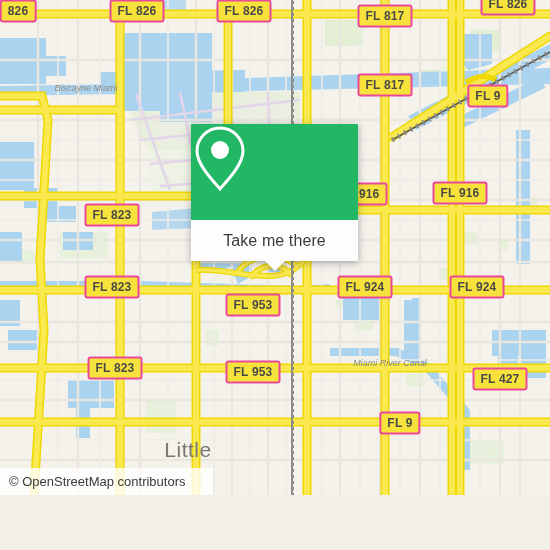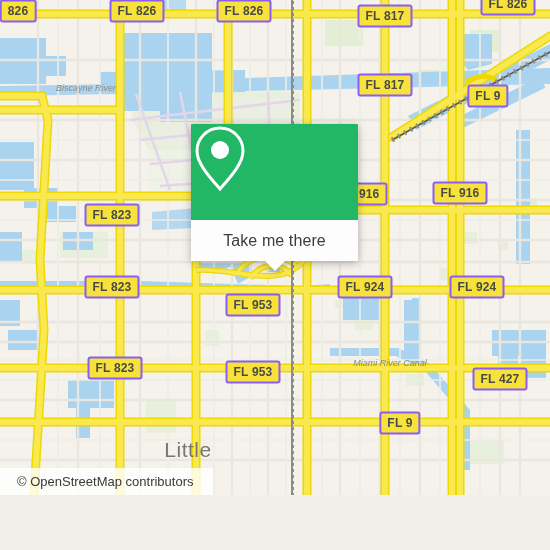--- a/index.html
+++ b/index.html
@@ -11,21 +11,21 @@
   #app{position:relative;width:550px;height:550px;overflow:hidden;background:#f2efe9;}
 
   
   #map{position:absolute;left:0;top:0;width:550px;height:495px;overflow:hidden;background:#f2efe9;}
   #map svg{position:absolute;left:0;top:0;}
 
   
   .shield{
     position:absolute;
     background:#f7e23c;
-    border:2px solid #8b5cf6;
+    border:2px solid #ec4899;
     border-radius:3px;
     color:#4a4a46;
     font-size:12px;
     font-weight:bold;
     line-height:1;
     padding:3px 6px 4px 6px;
     white-space:nowrap;
     letter-spacing:.2px;
     box-sizing:border-box;
     transform:translate(-50%,-50%);
@@ -67,21 +67,21 @@
     border-left:11px solid transparent;
     border-right:11px solid transparent;
     border-top:11px solid #fdfdfd;
   }
 
   
   #attrib{
     position:absolute;left:0;top:468px;height:27px;width:213px;
     background:rgba(255,255,255,.80);
     display:flex;align-items:center;
-    box-sizing:border-box;padding-left:17px;
+    box-sizing:border-box;padding-left:9px;
   }
   #attrib span{font-size:13px;color:#3a3a3a;}
 
   
   #footer{
     position:absolute;left:0;top:495px;width:550px;height:55px;
     background:#ffffff;
     display:flex;align-items:center;justify-content:space-between;
     box-sizing:border-box;padding:0 22px 0 24px;
   }
@@ -331,21 +331,21 @@
     <div class="shield" style="left:460px;top:193px;">FL 916</div>
     <div class="shield" style="left:112px;top:287px;">FL 823</div>
     <div class="shield" style="left:253px;top:305px;">FL 953</div>
     <div class="shield" style="left:365px;top:287px;">FL 924</div>
     <div class="shield" style="left:477px;top:287px;">FL 924</div>
     <div class="shield" style="left:115px;top:368px;">FL 823</div>
     <div class="shield" style="left:253px;top:372px;">FL 953</div>
     <div class="shield" style="left:500px;top:379px;">FL 427</div>
     <div class="shield" style="left:400px;top:423px;">FL 9</div>
 
-    <div class="maplabel canal" style="left:86px;top:88px;">Biscayne River</div>
+    <div class="maplabel canal" style="left:86px;top:88px;">Biscayne Miami</div>
     <div class="maplabel canal" style="left:390px;top:363px;">Miami River Canal</div>
     <div class="maplabel city" style="left:188px;top:450px;">Little</div>
 
     <div id="callout">
       <div id="callout-inner">
         <div id="callout-top">
           <svg width="58" height="70" viewBox="0 0 58 70">
             <path d="M29 4 C16.3 4 6 14.3 6 27 C6 40 20 54.5 29 65 C38 54.5 52 40 52 27 C52 14.3 41.7 4 29 4 Z" fill="none" stroke="#ffffff" stroke-width="3"></path>
             <circle cx="29" cy="26" r="9" fill="#ffffff"></circle>
           </svg>

